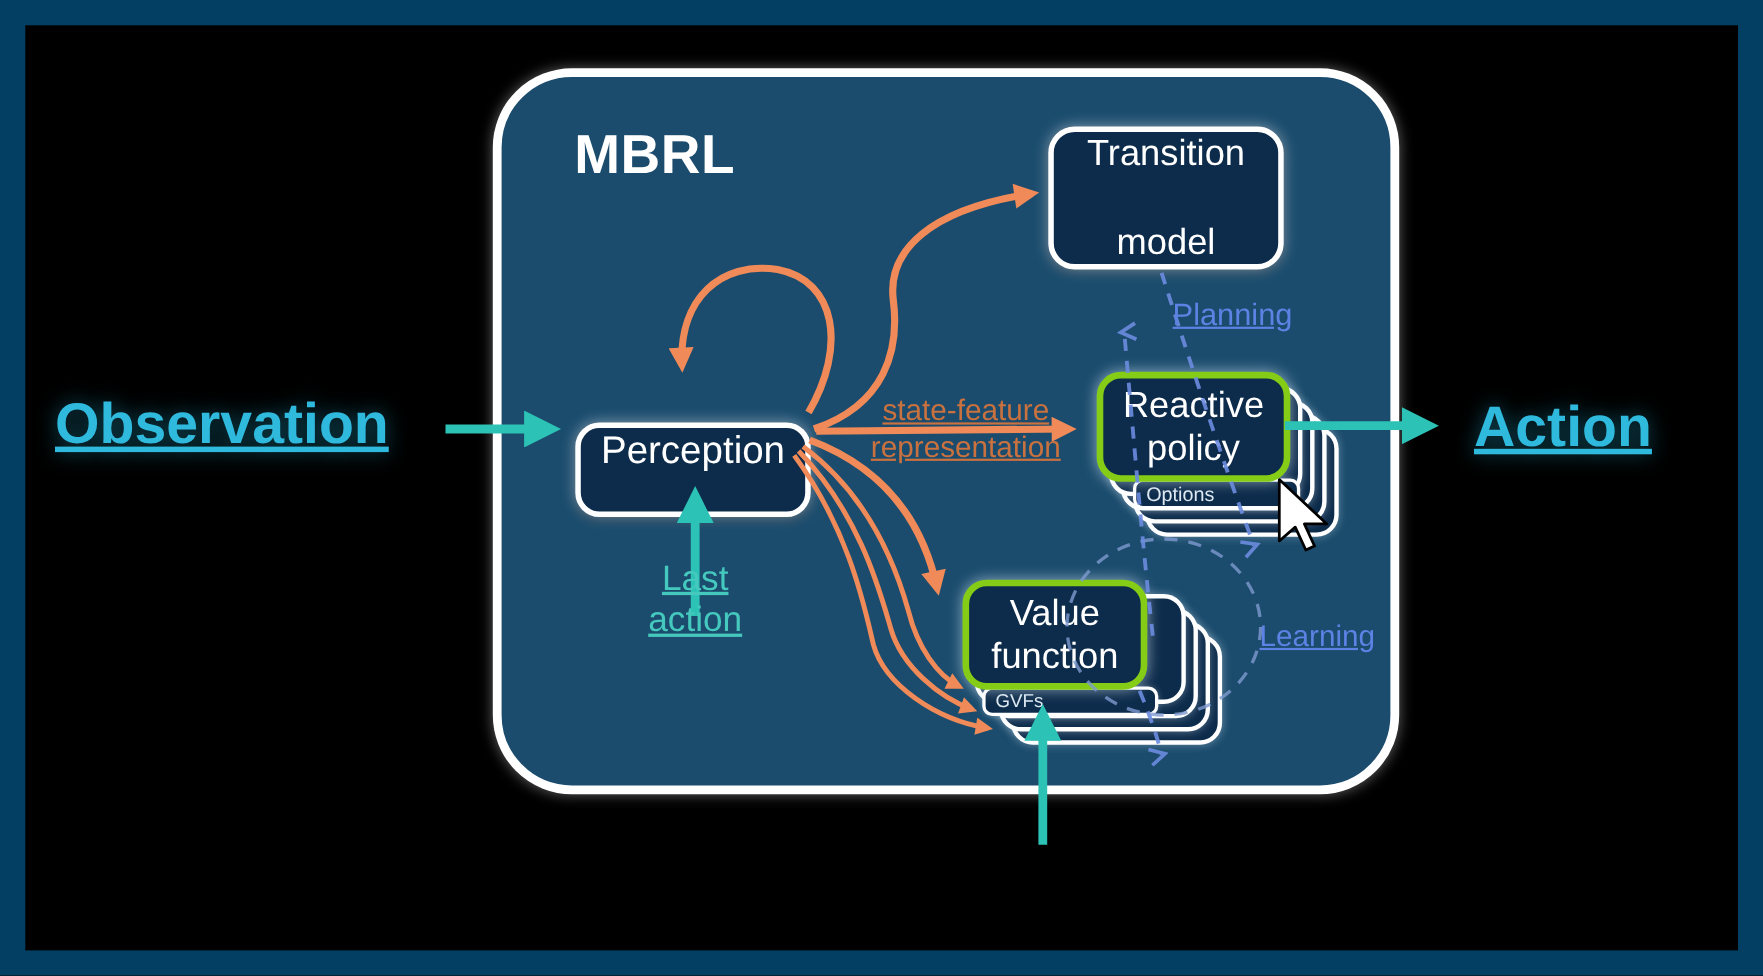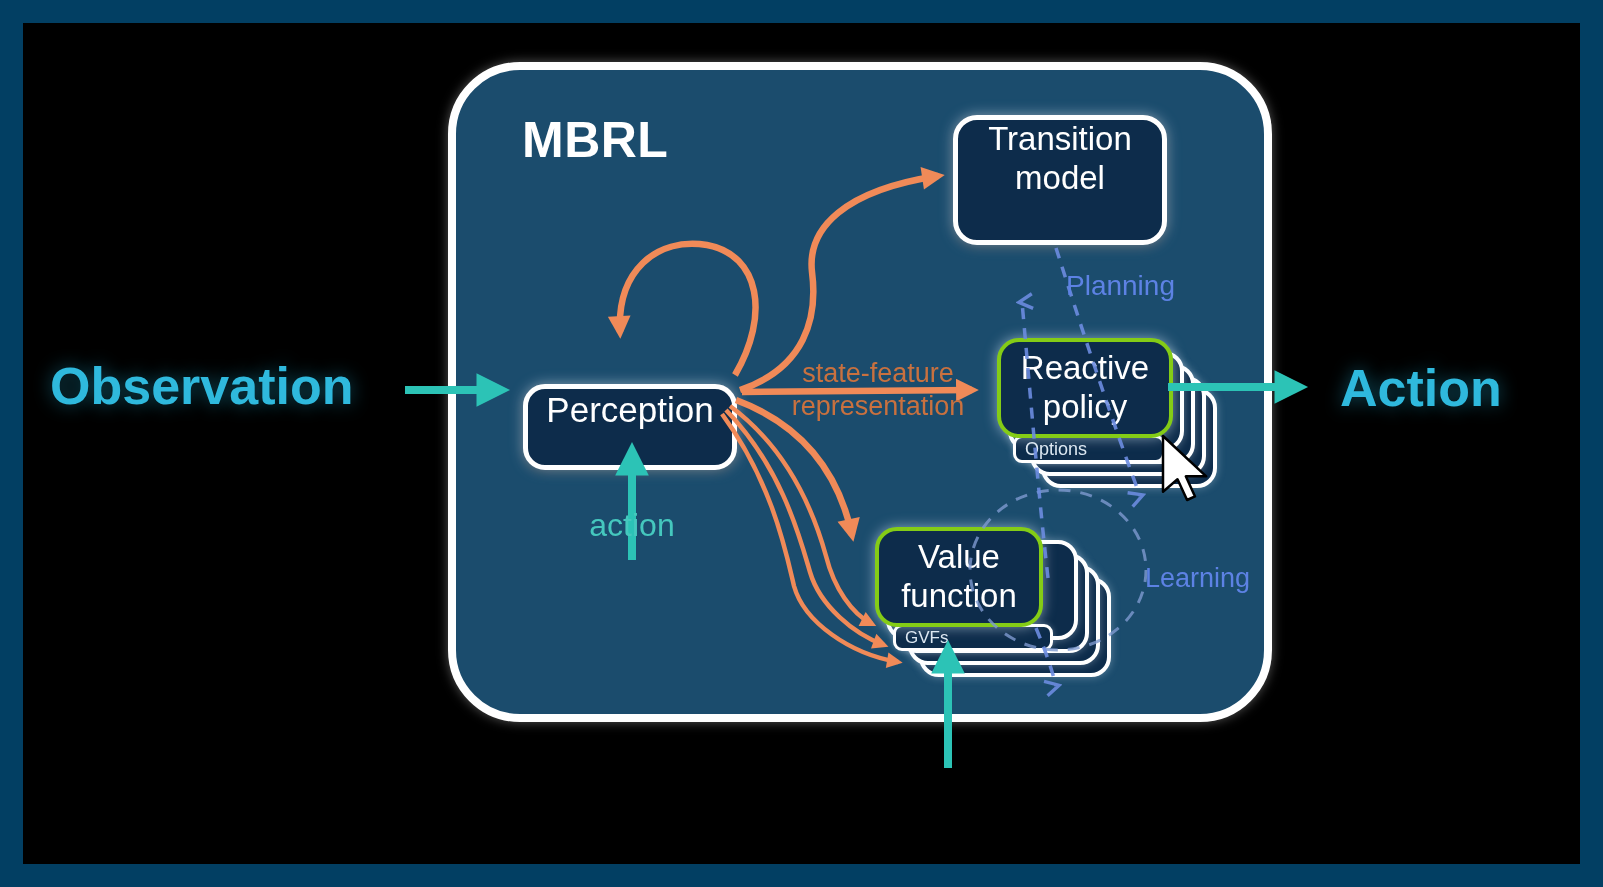--- a/index.html
+++ b/index.html
@@ -15,53 +15,53 @@
     border:8px solid #fff;border-radius:72px;z-index:10;
     box-shadow:0 0 12px rgba(255,255,255,.35);
   }
   .agent-title{
     position:absolute;left:522px;top:104px;z-index:15;color:#fff;
     font-size:50px;font-weight:bold;line-height:72px;letter-spacing:.5px;
   }
   .node{
     position:absolute;box-sizing:border-box;z-index:20;color:#fff;
     background:var(--node_fill,#0d2c4b);border:5px solid #fff;border-radius:24px;
-    display:flex;flex-direction:column;align-items:center;justify-content:flex-start;
+    display:flex;flex-direction:column;align-items:center;justify-content:space-between;
     text-align:center;line-height:1.18;
     box-shadow:0 0 13px rgba(225,240,255,.55),0 3px 9px rgba(0,0,0,.4);
   }
   .node-transition{left:953px;top:115px;width:214px;height:130px;font-size:33px;}
   .node-perception{left:523px;top:352px;width:214px;height:86px;font-size:35px;border-radius:22px;margin-top:32px;}
   .stack{position:absolute;z-index:20;}
   .stack-reactive{left:997px;top:338px;width:230px;height:165px;}
   .stack-value{left:875px;top:527px;width:245px;height:160px;}
   .stack .behind{
     position:absolute;box-sizing:border-box;border:4px solid #fff;border-radius:20px;
     background:var(--node_fill,#0d2c4b);box-shadow:0 0 8px rgba(225,240,255,.35);
   }
   .stack-reactive .behind{width:176px;height:100px;}
   .stack-value .behind{width:192px;height:100px;}
   .b4{left:44px;top:50px;} .b3{left:33px;top:38px;} .b2{left:22px;top:26px;} .b1{left:11px;top:13px;}
   .stack .band{
     position:absolute;box-sizing:border-box;border:3px solid #fff;border-radius:9px;
     background:var(--node_fill,#0d2c4b);color:#dde8f2;display:flex;align-items:center;
     padding-left:9px;box-shadow:0 0 6px rgba(225,240,255,.3);
   }
-  .stack-reactive .band{left:16px;top:97px;width:152px;height:28px;font-size:18px;}
+  .stack-reactive .band{left:33px;top:97px;width:152px;height:28px;font-size:18px;}
   .stack-value .band{left:18px;top:97px;width:160px;height:27px;font-size:17px;}
   .stack .main{
     position:absolute;left:0;top:0;box-sizing:border-box;color:#fff;
-    background:var(--node_fill,#0d2c4b);border:4px solid #84cc16;border-radius:22px;
+    background:var(--node_fill,#0d2c4b);border:6px solid #84cc16;border-radius:22px;
     display:flex;flex-direction:column;align-items:center;justify-content:center;
     text-align:center;line-height:1.18;font-size:33px;
     box-shadow:0 0 13px rgba(225,240,255,.55);
   }
   .stack-reactive .main{width:176px;height:100px;}
   .stack-value .main{width:168px;height:100px;}
-  .lbl{position:absolute;z-index:40;white-space:nowrap;}
+  .lbl{position:absolute;z-index:40;white-space:nowrap;text-decoration:underline;}
   .lbl-observation{left:50px;top:356px;font-size:52px;font-weight:bold;color:var(--io_cyan,#2fb9dd);
     text-shadow:0 0 18px rgba(40,190,230,.45);}
   .lbl-action{left:1340px;top:358px;font-size:52px;font-weight:bold;color:var(--io_cyan,#2fb9dd);
     text-shadow:0 0 18px rgba(40,190,230,.45);}
   .lbl-reward{left:850px;top:776px;font-size:56px;font-weight:400;color:var(--reward_cyan,#3cc7e4);
     text-shadow:0 0 18px rgba(40,190,230,.4);}
   .lbl-last-action{left:552px;top:506px;width:160px;text-align:center;font-size:32px;line-height:38px;
     color:var(--teal_text,#45c8be);white-space:normal;}
   .lbl-planning{left:1066px;top:270px;font-size:28px;color:var(--planning_blue,#5d82e4);}
   .lbl-learning{left:1145px;top:541px;font-size:27px;color:var(--planning_blue,#5d82e4);margin-top:22px;}
@@ -123,20 +123,21 @@
     </div>
     <div class="main">
       <div>Value</div>
       <div>function</div>
     </div>
   </div>
 
   <div class="lbl lbl-observation">Observation</div>
   <div class="lbl lbl-action">Action</div>
   <div class="lbl lbl-last-action">
+    <div>Last</div>
     <div>action</div>
   </div>
 
   <div class="lbl lbl-planning">Planning</div>
   <div class="lbl lbl-learning">Learning</div>
   <div class="lbl lbl-state-feature">
     <div>state-feature</div>
     <div>representation</div>
   </div>
 

